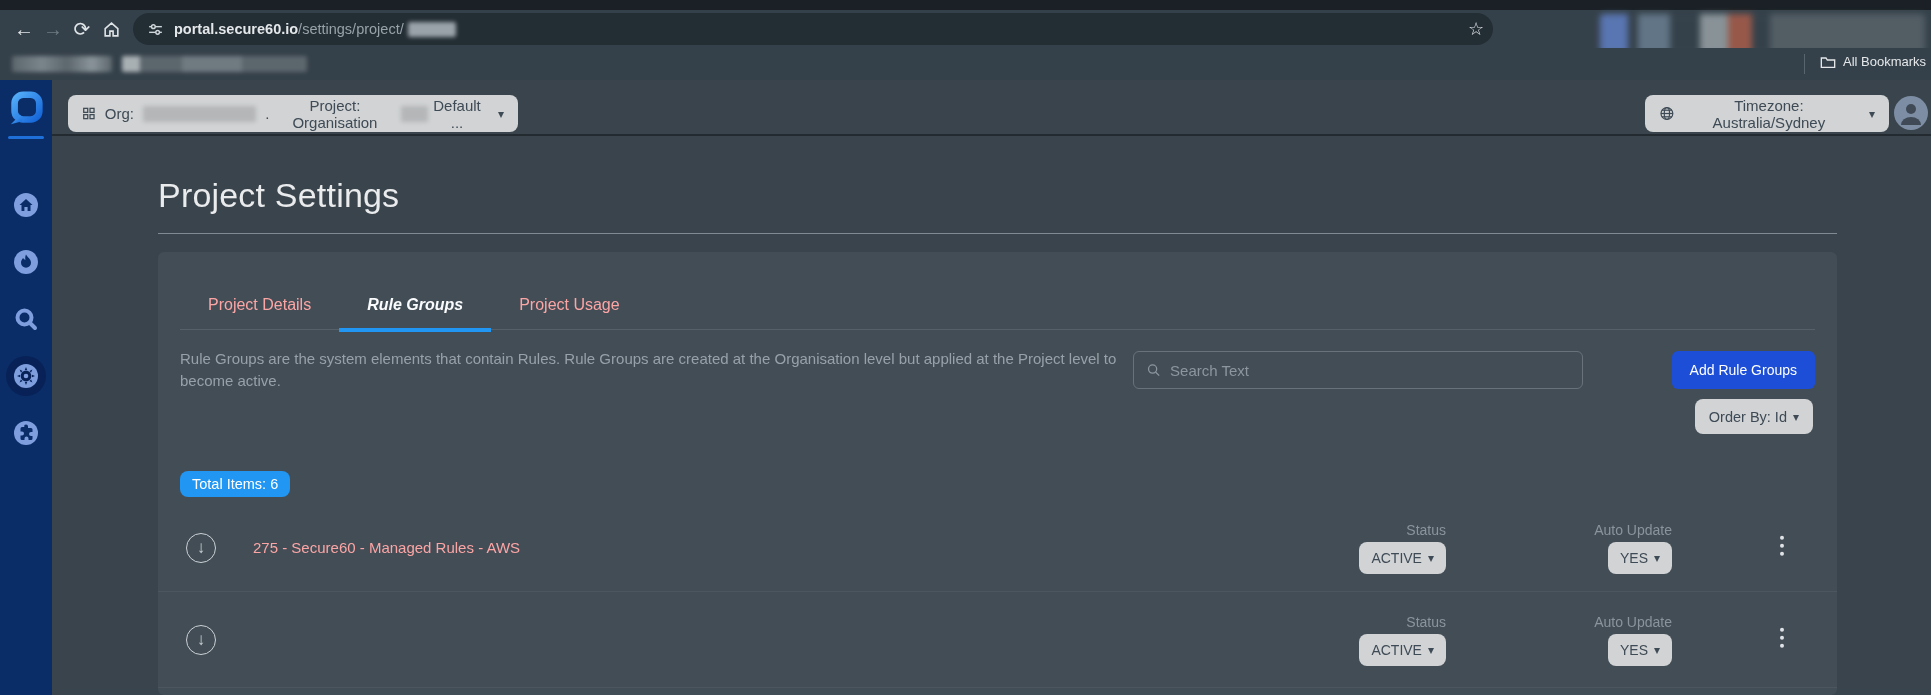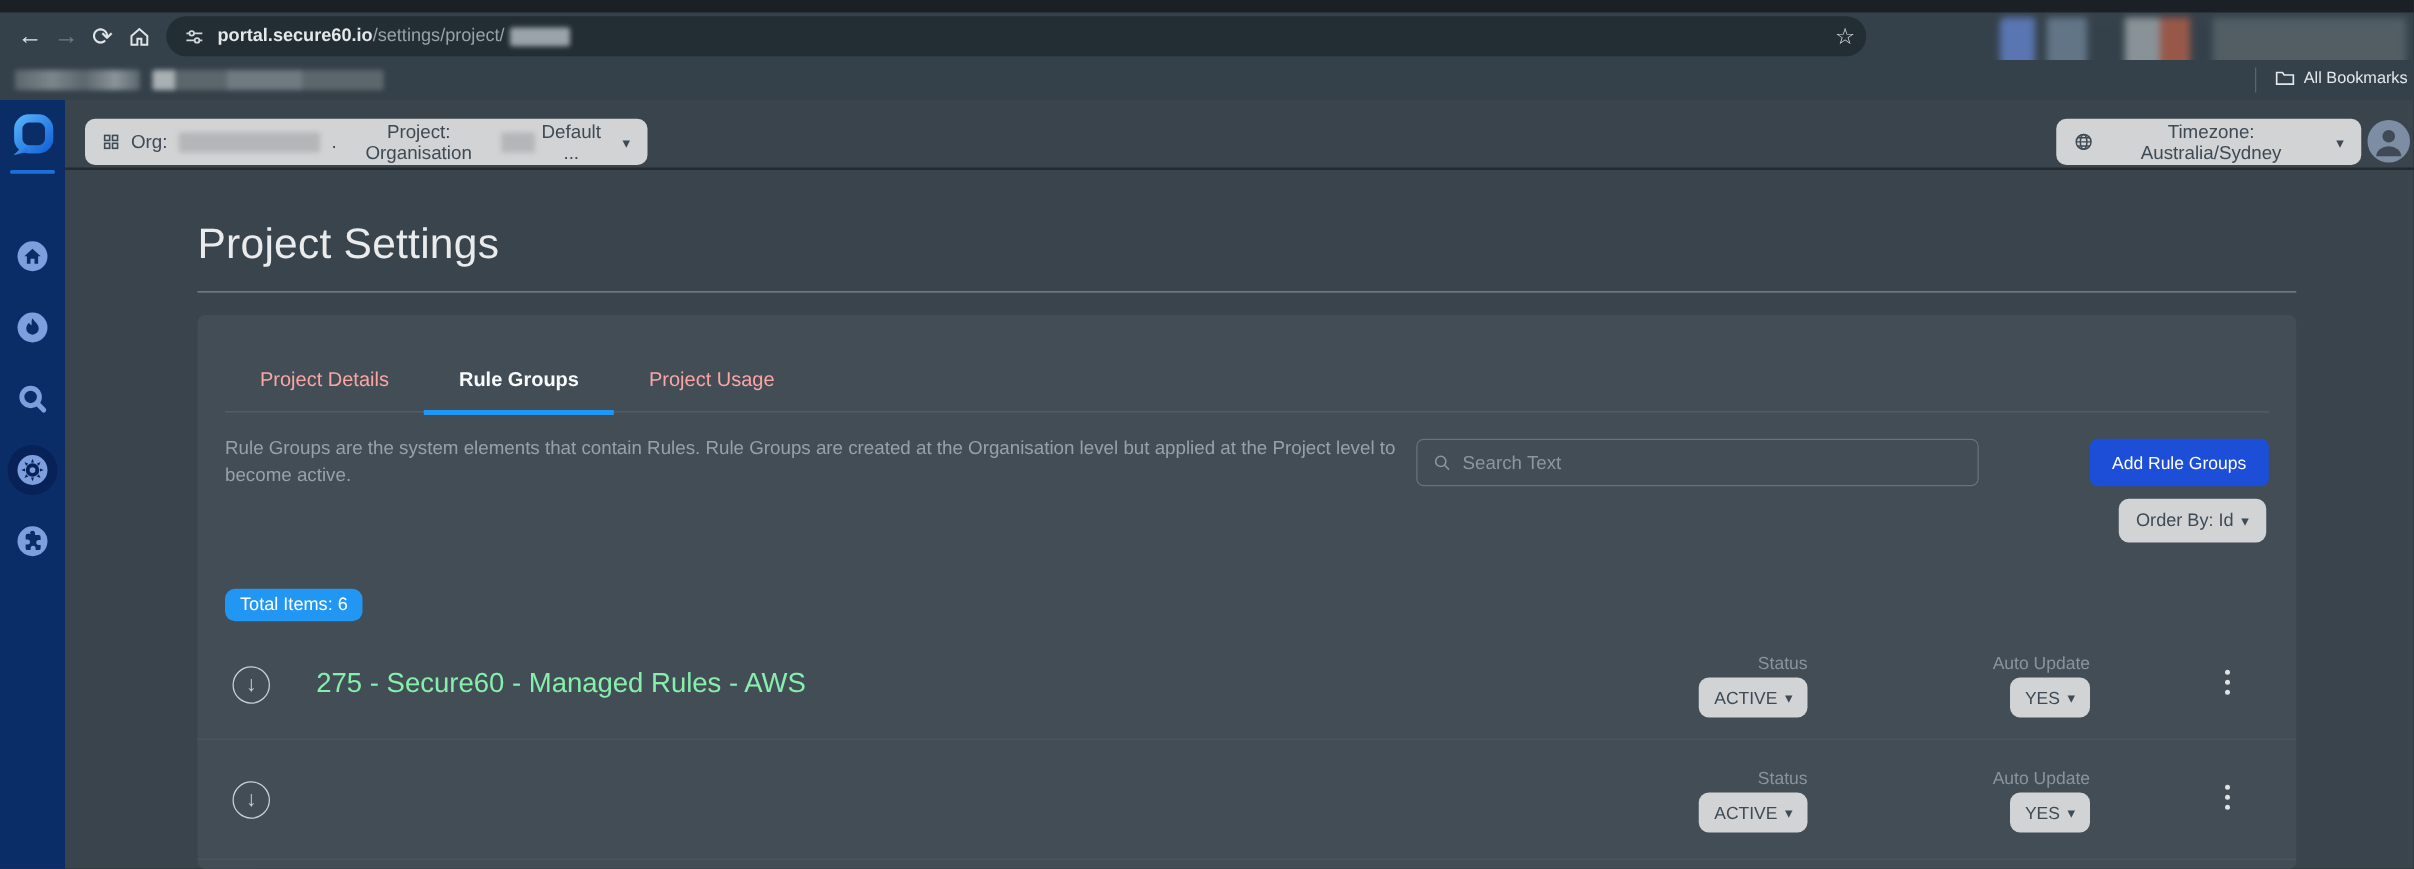--- a/index.html
+++ b/index.html
@@ -52,42 +52,42 @@
   #page-title { position:absolute; left:106px; top:96px; font-size:34px; font-weight:400; color:#e9ebed; letter-spacing:.2px; }
   #title-rule { position:absolute; left:106px; top:153px; width:1679px; height:1px; background:#9aa1a7; opacity:.75; }
 
   
   #panel { position:absolute; left:106px; top:172px; width:1679px; height:443px; background:#424d56; border-radius:6px; }
 
   
   #tabs { position:absolute; left:22px; top:30px; right:22px; height:48px; border-bottom:1px solid #556069; display:flex; }
   .tab { padding:0 28px; display:flex; align-items:center; font-size:16px; color:#fca5a5; cursor:pointer;
          border-bottom:4px solid transparent; margin-bottom:-2.5px; }
-  .tab.active { color:#fafbfc; font-weight:bold; border-bottom-color:#2196f3; }
+  .tab.active { color:#fafbfc; font-weight:bold; border-bottom-color:#2196f3;font-style:italic; }
 
   #rg-desc { position:absolute; left:22px; top:96px; width:950px; font-size:15px; line-height:22px; color:#98a1a9; }
   #search-box { position:absolute; left:975px; top:99px; width:450px; height:38px; border:1px solid #69727b;
                 border-radius:6px; display:flex; align-items:center; padding:0 12px; gap:9px; }
   #search-box input { background:transparent; border:none; outline:none; color:#cfd4d8; font-size:15px;
                       width:100%; font-family:"Liberation Sans",sans-serif; }
   #search-box input::placeholder { color:#8d969f; }
   #add-btn { position:absolute; right:22px; top:99px; height:38px; padding:0 18px; background:#1d4ed8; color:#fff;
              font-size:14px; border:none; border-radius:6px; cursor:pointer; font-family:"Liberation Sans",sans-serif; }
   #order-pill { position:absolute; right:24px; top:147px; height:35px; padding:0 14px; font-size:14.5px; }
 
   #total-badge { position:absolute; left:22px; top:219px; height:26px; padding:0 12px; background:#2196f3;
                  color:#fff; font-size:14.5px; border-radius:8px; display:flex; align-items:center; }
 
   
   #rows { position:absolute; left:0; top:252px; width:100%; }
   .rg-row { position:relative; height:88px; border-bottom:1px solid #4c565f; }
   .dl-icon { position:absolute; left:28px; top:50%; margin-top:-15px; width:30px; height:30px; border:1.6px solid #ccd1d5;
              border-radius:50%; color:#ccd1d5; display:flex; align-items:center; justify-content:center;
              font-size:17px; cursor:pointer; }
-  .row-title { position:absolute; left:95px; top:50%; transform:translateY(-54%); font-size:22px; color:#86efac; }
+  .row-title { position:absolute; left:95px; top:50%; transform:translateY(-54%); font-size:15px; color:#fca5a5; }
   .field { position:absolute; top:50%; transform:translateY(-50%); display:flex; flex-direction:column; align-items:flex-end; gap:4px; }
   .field-status { right:391px; }
   .field-auto { right:165px; }
   .field-label { font-size:14px; color:#8b949d; }
   .pill-btn { height:32px; padding:0 12px; font-size:14px; border-radius:8px; }
   .kebab { position:absolute; right:49px; top:50%; transform:translateY(-58%); display:flex; flex-direction:column; gap:4px; cursor:pointer; padding:4px; }
   .kebab i { width:4px; height:4px; border-radius:50%; background:#e0e3e6; }
 
   svg { display:block; }
 </style>

